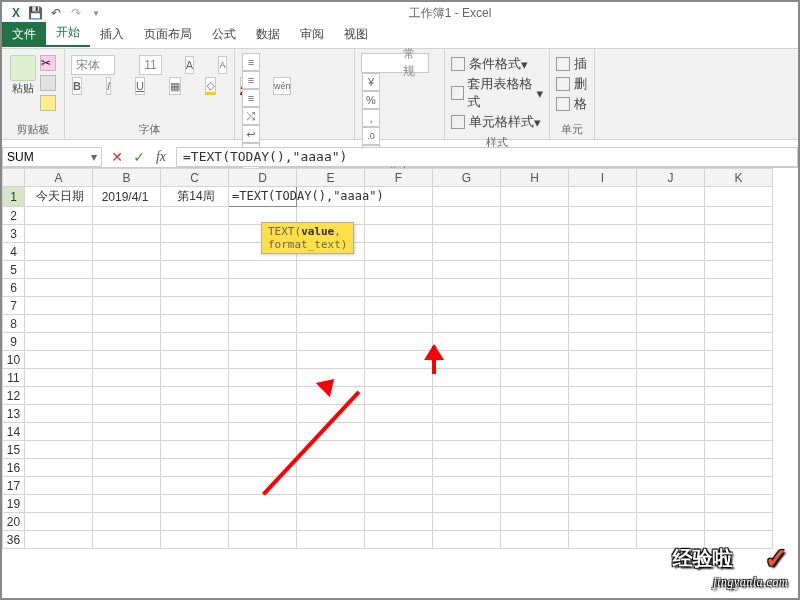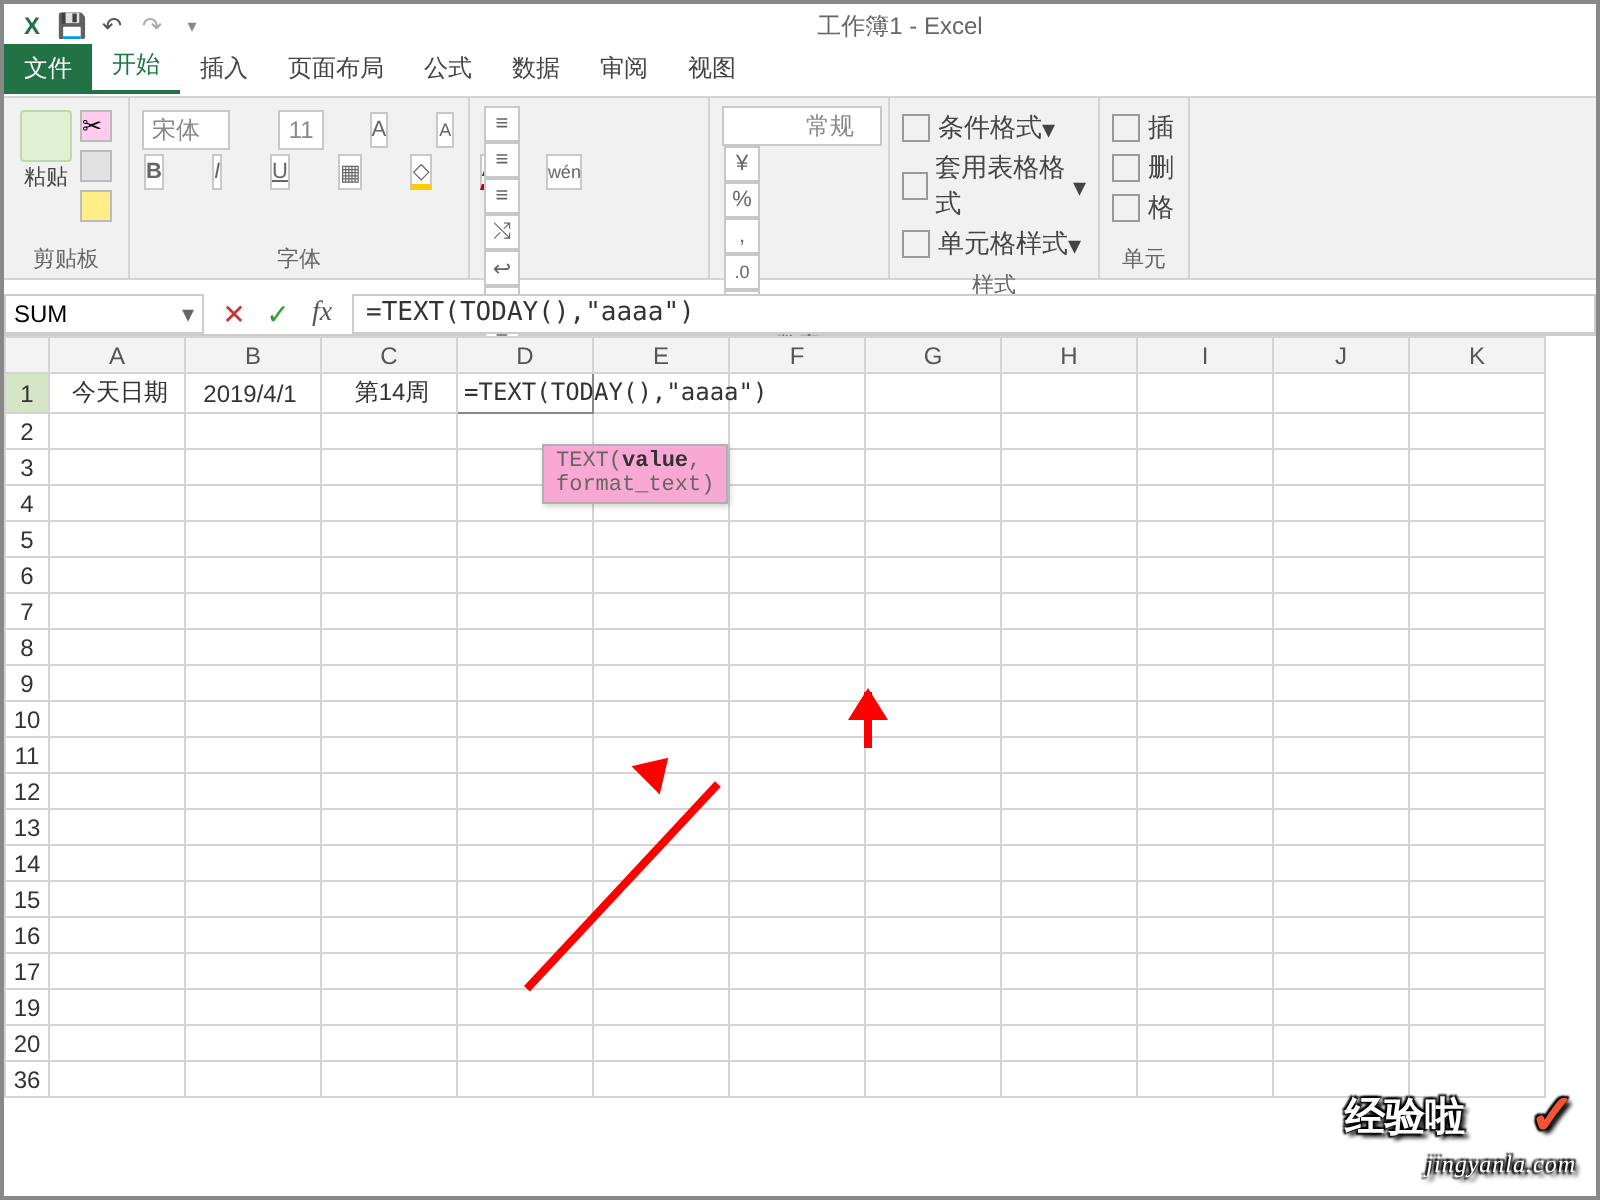--- a/index.html
+++ b/index.html
@@ -41,21 +41,21 @@
   .row-head { background:#f3f3f3; color:#555; width:22px;}
   .corner { background:#f3f3f3; width:22px;}
   td { height:18px;}
   td.data { text-align:right; padding-right:4px;}
   td.ldata { text-align:left; padding-left:4px;}
   th.active { background:#d5e5c5;}
   td.row-head.active { background:#d5e5c5;}
   .editcell { background:#fff; color:#333; font-family:Consolas, monospace; text-align:left !important; padding-left:3px; position:relative;}
   .cell-overflow { position:absolute; top:0; left:0; height:18px; line-height:18px; white-space:nowrap; font-family:Consolas, monospace; font-size:12px; background:transparent; padding-left:3px; z-index:2;}
   
-  .tooltip { position:absolute; top:35px; left:42px; background:#f9a8d4; border:1px solid #b0b0b0; padding:2px 6px; color:#666; font-size:11px; box-shadow:1px 1px 3px rgba(0,0,0,0.2); z-index:3;font-family:Liberation Mono, monospace;}
+  .tooltip { position:absolute; top:35px; left:32px; background:#fde047; border:1px solid #b0b0b0; padding:2px 6px; color:#666; font-size:11px; box-shadow:1px 1px 3px rgba(0,0,0,0.2); z-index:3;}
   .tooltip b { color:#333; }
   
   .arrow { position:absolute; z-index:20;}
   .arrow1 { top:178px; left:430px; width:4px; height:28px; background:#f00;}
   .arrow1::before { content:""; position:absolute; top:-12px; left:-8px; border:10px solid transparent; border-bottom:16px solid #f00;}
   .arrow2 { top:220px; left:260px; width:110px; height:110px; }
   .arrow2-line { position:absolute; top:0; left:0; width:140px; height:4px; background:#f00; transform: rotate(-47deg); transform-origin: top left;}
   .arrow2-head { position:absolute; top:-20px; left:60px; width:0; height:0; border:10px solid transparent; border-bottom:16px solid #f00; transform:rotate(45deg);}
   
   .watermark { position:absolute; right:10px; bottom:8px; color:#fff; text-shadow:2px 2px 2px #000, -1px -1px 1px #000, 1px -1px 1px #000, -1px 1px 1px #000; font-family:"Microsoft YaHei"; text-align:right; z-index:50;}
@@ -140,21 +140,21 @@
         <div class="mini">⇤</div>
         <div class="mini">⬌</div>
       </div>
     </div>
     <div class="label">对齐方式</div>
   </div>
 
   <div class="group" style="width:90px;">
     <div>
       <div class="row">
-        <div class="sel" style="width:80px;padding-left:41px;">常规</div>
+        <div class="sel" style="width:68px;padding-left:41px;">常规</div>
       </div>
       <div class="row">
         <div class="mini">¥</div>
         <div class="mini">%</div>
         <div class="mini">,</div>
         <div class="mini" style="font-size:9px;">.0</div>
         <div class="mini" style="font-size:9px;">.0</div>
       </div>
     </div>
     <div class="label">数字</div>

